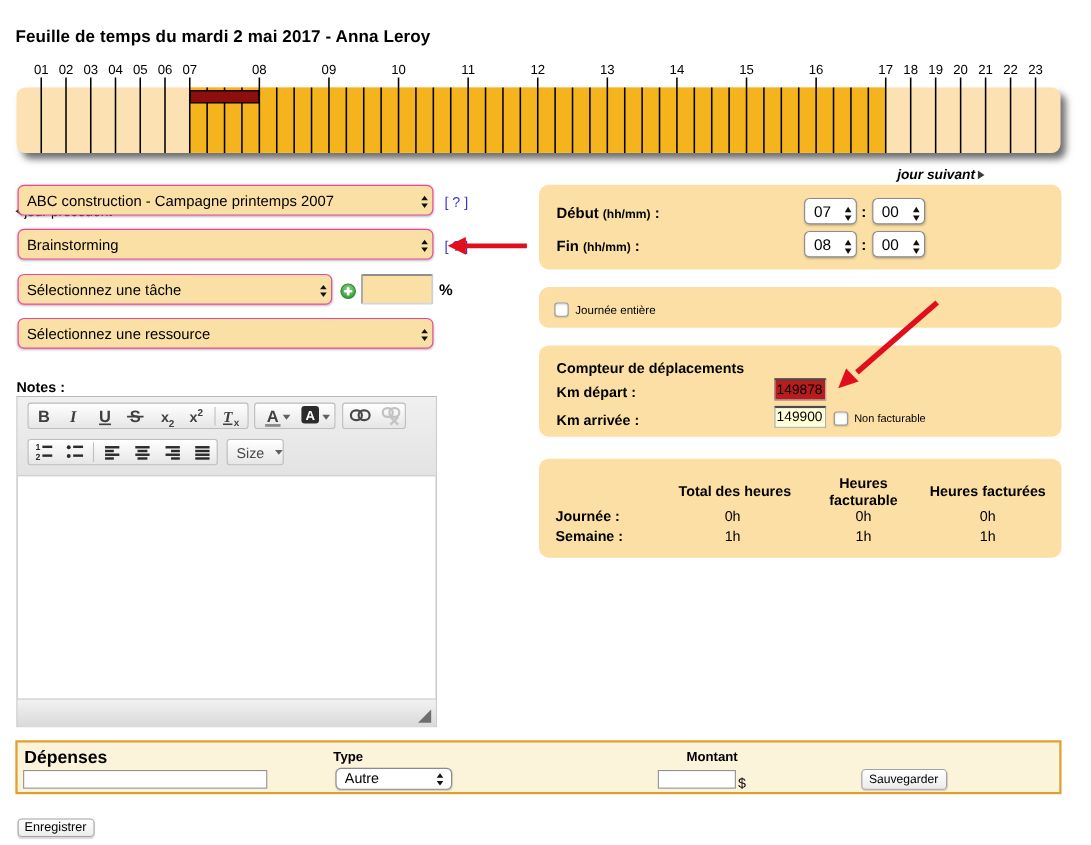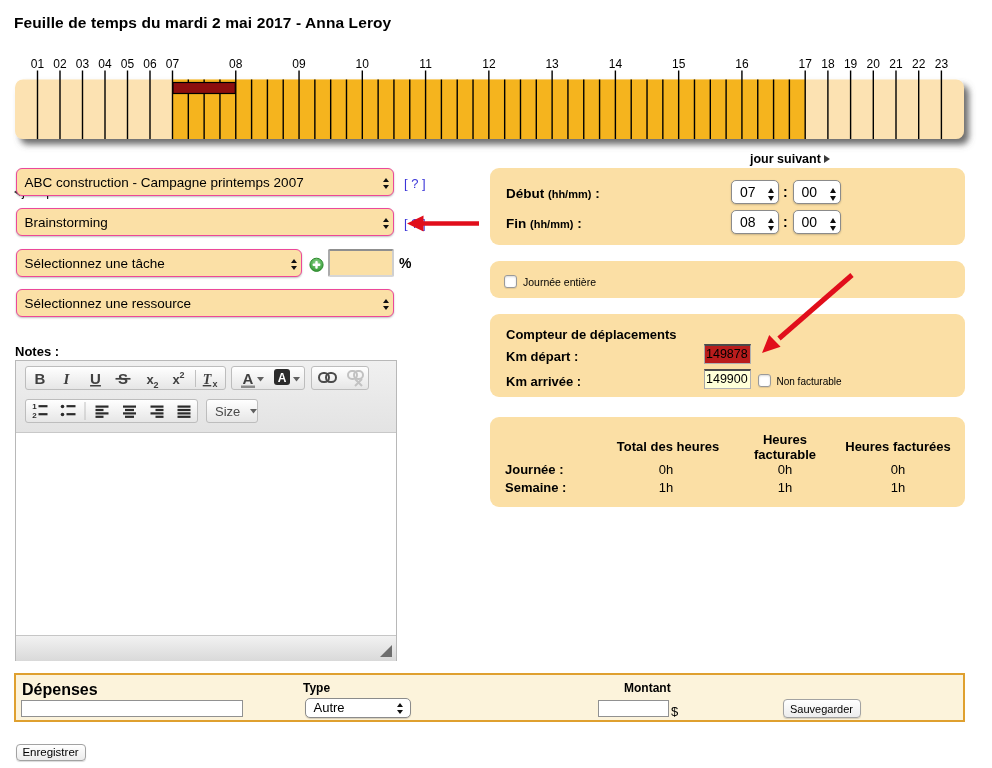--- a/index.html
+++ b/index.html
@@ -14,21 +14,21 @@
 .spin{position:absolute;box-sizing:border-box;width:48px;height:24px;background:#fff;
   border:1px solid #8b8b8b;border-radius:5px;box-shadow:0 1px 2px rgba(0,0,0,.2);}
 .spin .t{position:absolute;left:8px;top:0;line-height:22px;font-size:14px;}
 .spin .tu{border-left:3.5px solid transparent;border-right:3.5px solid transparent;border-bottom:5.2px solid #101010;}
 .spin .td{border-left:3.5px solid transparent;border-right:3.5px solid transparent;border-top:5.2px solid #101010;}
 .cb{position:absolute;box-sizing:border-box;width:13px;height:13px;background:#fff;
   border:1px solid #9a9a9a;border-radius:3px;box-shadow:inset 0 1px 2px rgba(0,0,0,.15),0 1px 1px rgba(0,0,0,.1);}
 .btn{position:absolute;box-sizing:border-box;background:linear-gradient(#ffffff,#ececec);
   border:1px solid #a2a2a2;border-radius:4px;text-align:center;box-shadow:0 1px 1px rgba(0,0,0,.15);}
 </style></head><body>
-<div class="a" style="left:14px;top:14px;font-size:15.5px;font-weight:bold;letter-spacing:0.1px;">Feuille de temps du mardi 2 mai 2017 - Anna Leroy</div>
+<div class="a" style="left:14px;top:25px;font-size:15.5px;font-weight:bold;letter-spacing:0.1px;">Feuille de temps du mardi 2 mai 2017 - Anna Leroy</div>
 <svg class="a" style="left:0;top:0;" width="992" height="160" viewBox="0 0 992 160">
     <defs>
       <filter id="sh" x="-10%" y="-10%" width="130%" height="140%">
         <feDropShadow dx="5" dy="5.5" stdDeviation="3.4" flood-color="#5f5f5f" flood-opacity="0.9"></feDropShadow>
       </filter>
     </defs>
     <g filter="url(#sh)">
       <rect x="15" y="79.5" width="949" height="59.5" rx="8" fill="#FCE2B2"></rect>
     </g>
     <rect x="172.5" y="79.5" width="632.7" height="59.5" fill="#F5B41E"></rect>
@@ -55,21 +55,21 @@
       <text x="805.2" y="67.5" text-anchor="middle">17</text>
       <text x="827.9" y="67.5" text-anchor="middle">18</text>
       <text x="850.6" y="67.5" text-anchor="middle">19</text>
       <text x="873.3" y="67.5" text-anchor="middle">20</text>
       <text x="896.0" y="67.5" text-anchor="middle">21</text>
       <text x="918.7" y="67.5" text-anchor="middle">22</text>
       <text x="941.4" y="67.5" text-anchor="middle">23</text>
     </g>
   </svg>
 <div class="a" style="left:14px;top:152px;font-size:12.5px;font-weight:normal;margin-top:33px;"><span style="display:inline-block;width:0;height:0;border-top:4.5px solid transparent;border-bottom:4.5px solid transparent;border-right:6px solid #3a3a3a;margin-right:2px;"></span>jour précédent</div>
-<div class="a" style="left:750px;top:152px;width:211px;text-align:left;font-size:12.5px;font-weight:bold;">jour suivant<span style="display:inline-block;width:0;height:0;border-top:4.5px solid transparent;border-bottom:4.5px solid transparent;border-left:6px solid #3a3a3a;margin-left:3px;"></span></div>
+<div class="a" style="left:750px;top:152px;width:211px;text-align:center;font-size:12.5px;font-weight:bold;font-style:italic;">jour suivant<span style="display:inline-block;width:0;height:0;border-top:4.5px solid transparent;border-bottom:4.5px solid transparent;border-left:6px solid #3a3a3a;margin-left:3px;"></span></div>
 <div class="sel" style="left:16px;top:168px;width:378px;">
     <span class="t">ABC construction - Campagne printemps 2007</span>
     <span class="tu" style="right:4px;top:9px;"></span>
     <span class="td" style="right:4px;top:16px;"></span>
   </div>
 <div class="sel" style="left:16px;top:208.3px;width:378px;">
     <span class="t">Brainstorming</span>
     <span class="tu" style="right:4px;top:9px;"></span>
     <span class="td" style="right:4px;top:16px;"></span>
   </div>

